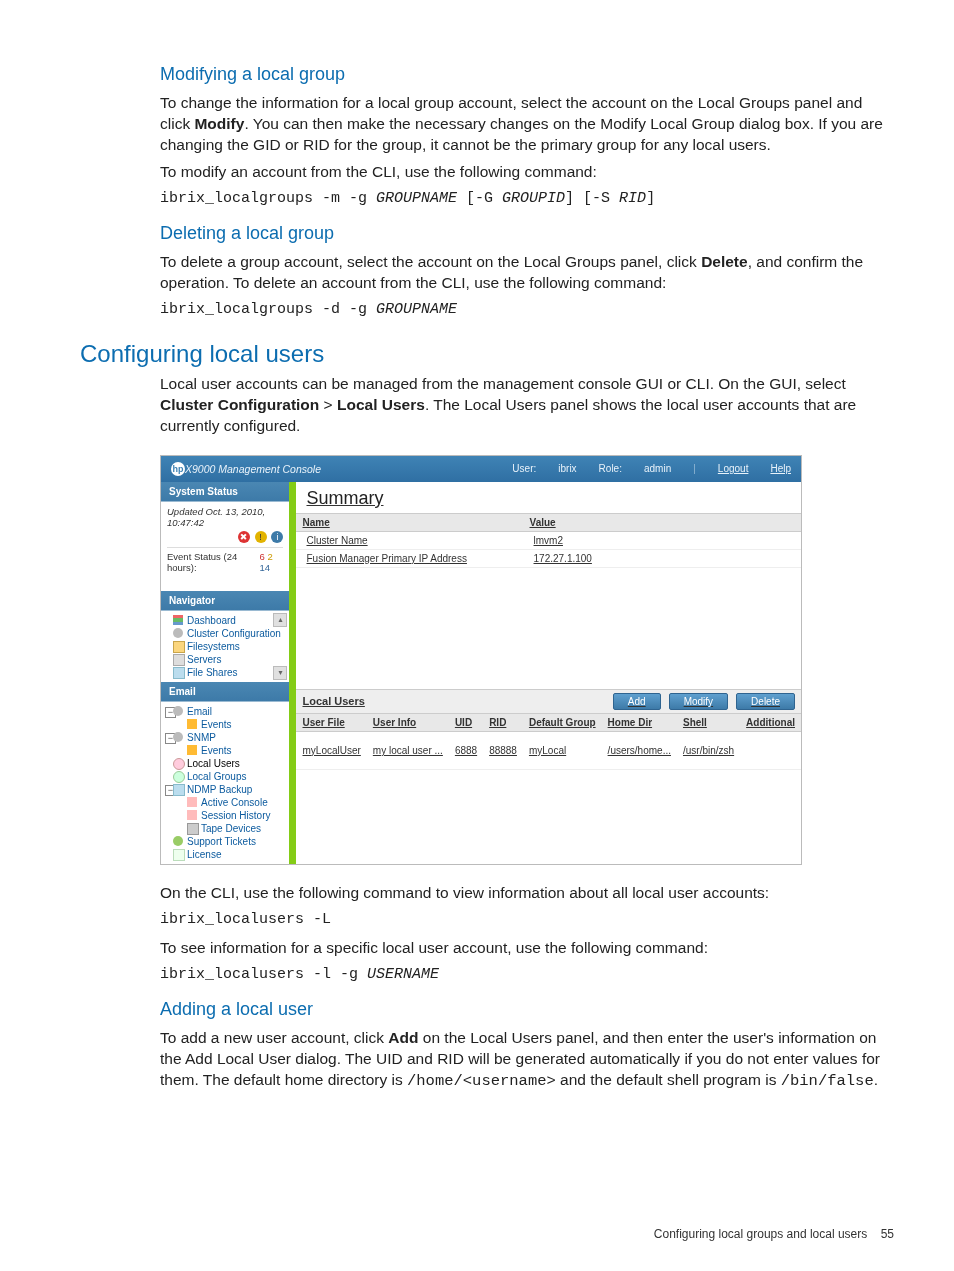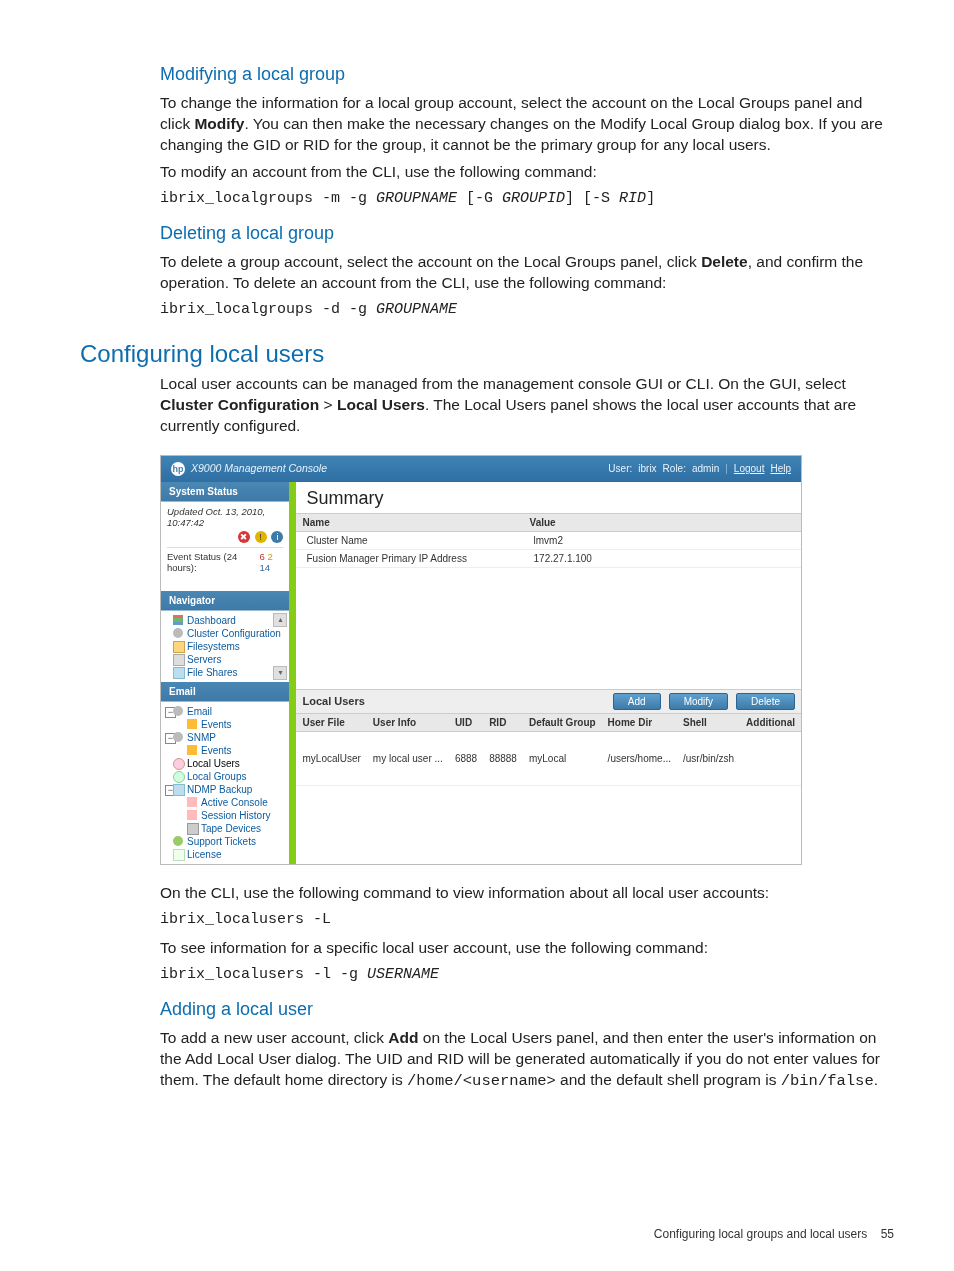--- a/index.html
+++ b/index.html
@@ -58,28 +58,28 @@
   }
   .fig-titlebar {
     background: linear-gradient(#3f83b5, #2f6fa3);
     color: #e8f2fa;
     display: flex;
     align-items: center;
     height: 26px;
     padding: 0 10px;
     font-style: italic;
   }
-  .fig-titlebar .tb-left { display:flex; align-items:flex-start; gap:6px; }
+  .fig-titlebar .tb-left { display:flex; align-items:center; }
   .fig-titlebar .logo {
     width: 14px; height: 14px; border-radius: 50%;
     background: #fff; color:#3f83b5; font-weight:bold;
     display:inline-flex; align-items:center; justify-content:center;
     font-size:9px; font-style:normal;
   }
-  .fig-titlebar .tb-right { margin-left:auto; display:flex; align-items:center; gap:6px; font-style:normal; font-size:10px;}
+  .fig-titlebar .tb-right { margin-left:auto; display:flex; align-items:center; gap:22px; font-style:normal; font-size:10px;}
   .fig-titlebar .lnk { text-decoration: underline; cursor:pointer; }
   .fig-titlebar .sep { opacity:.5; }
 
   .fig-body { display:flex; }
   .fig-left {
     width: 155px;
     border-right: 7px solid #84cc16;
     display:flex; flex-direction:column;
   }
   .sect-head {
@@ -117,42 +117,42 @@
   .ico.srv{background:#ddd;border:1px solid #aaa;}
   .ico.share{background:#bde; border:1px solid #8bc;}
   .ico.flash{background:#fb3;}
   .ico.user{background:#fcd; border-radius:50%; border:1px solid #c99;}
   .ico.group{background:#cfd; border-radius:50%; border:1px solid #9c9;}
   .ico.tape{background:#ccc; border:1px solid #999;}
   .ico.lic{background:#efe;border:1px solid #bdb;}
   .ico.tick{background:#9c6; border-radius:50%;}
   .ico.sess{background:#fbb;}
 
-  .fig-right { flex:1; display:flex; flex-direction:column; }
+  .fig-right { flex:1; display:flex; flex-direction:column;text-decoration:underline; }
   .summary-head{ font-size:18px; padding:6px 10px 4px 10px; color:#222;}
   .sum-table{ width:100%; border-collapse:collapse; font-size:10px;}
   .sum-table th{ background:#e8e8e8; border-top:1px solid #ccc; border-bottom:1px solid #ccc; text-align:left; padding:3px 6px; font-weight:bold;}
   .sum-table td{ border-bottom:1px solid #eee; padding:3px 10px;}
   .sum-table th:first-child, .sum-table td:first-child{ width:45%; }
   .panel-space{ flex:1; min-height:100px;}
 
   .panel-bar{
     display:flex; align-items:center;
     background:#eee; border-top:1px solid #ccc; border-bottom:1px solid #ccc;
     padding:3px 6px;
   }
   .panel-bar .title{ font-weight:bold; font-size:11px;}
   .panel-bar .btns{ margin-left:auto; display:flex; gap:8px;}
   .btn{
     background:linear-gradient(#5fa0cf,#3d7aa8);
     color:#fff; font-size:10px; padding:2px 14px; border:1px solid #2f6490; border-radius:2px; cursor:pointer;
   }
   .lu-table{ width:100%; border-collapse:collapse; font-size:10px;}
   .lu-table th{ background:#e8e8e8; border-bottom:1px solid #ccc; text-align:left; padding:3px 6px; font-weight:bold;}
-  .lu-table td{ border-bottom:1px solid #eee; padding:21px 6px;}
+  .lu-table td{ border-bottom:1px solid #eee; padding:13px 6px;}
   .lu-table th,.lu-table td{ overflow:hidden; text-overflow:ellipsis; white-space:nowrap;}
   .lu-wrap{ flex:0 0 auto; min-height:150px;}
 
   .foot{
     position:absolute; bottom:30px; right:60px;
     font-size:12px; color:#333;
   }
 </style>
 </head>
 <body>

